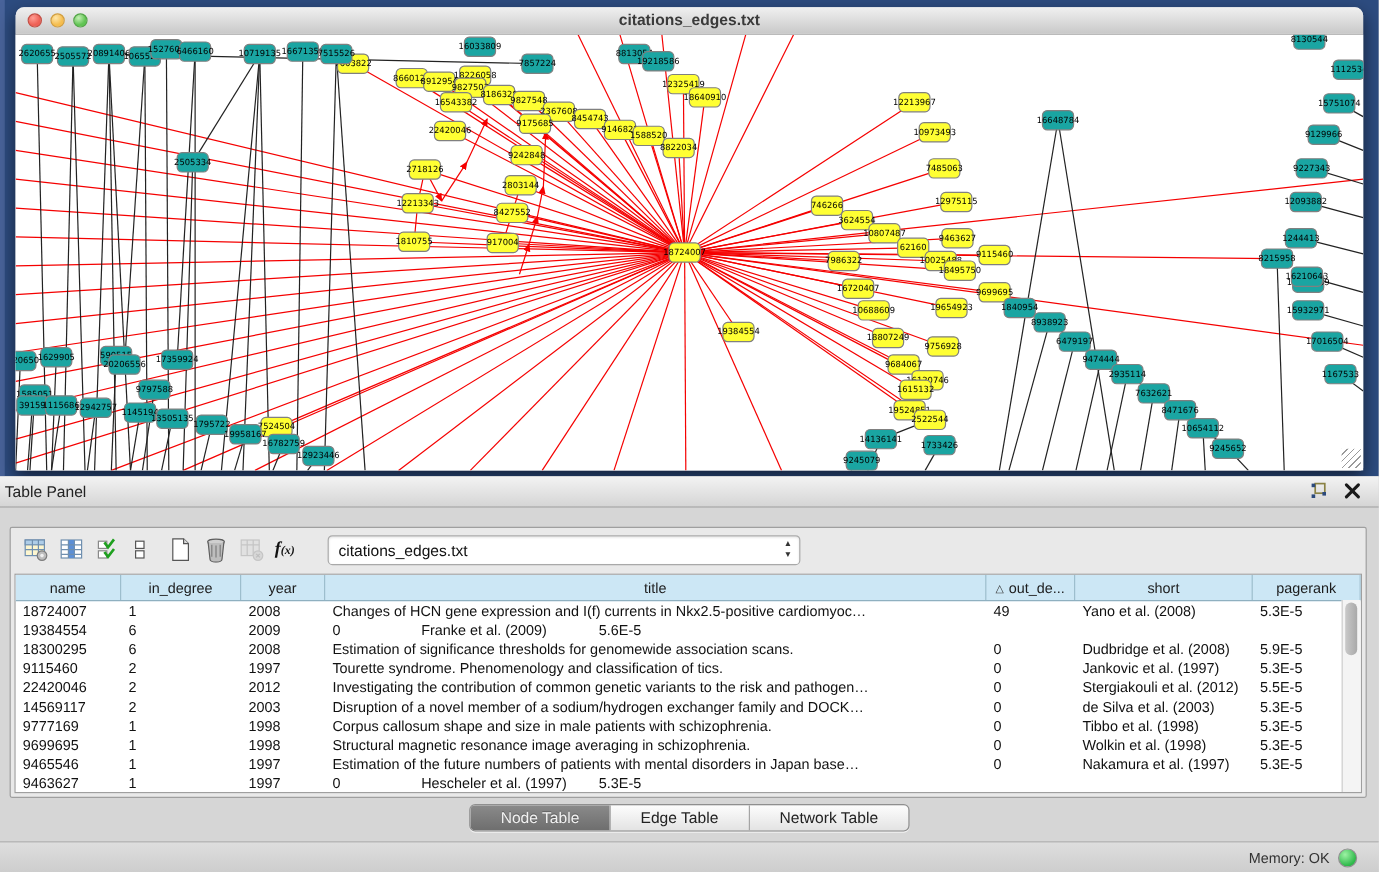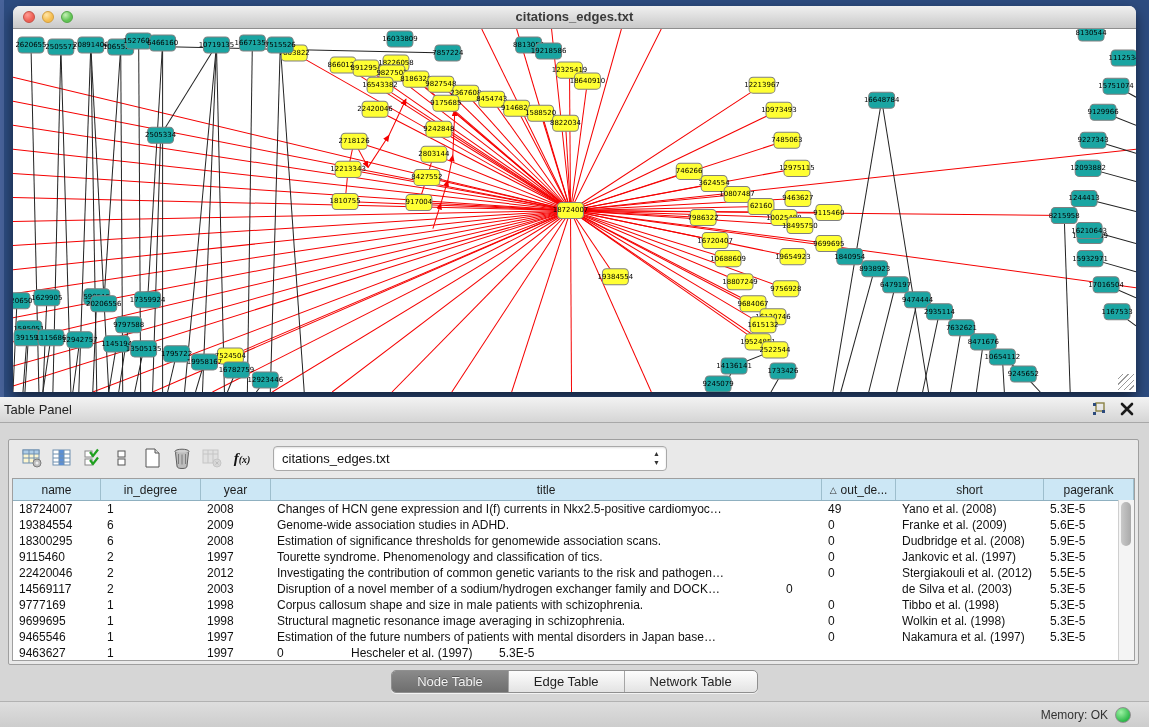--- a/index.html
+++ b/index.html
@@ -29,21 +29,21 @@
   .table-panel{position:absolute;left:0;top:397px;width:1149px;height:330px;background:#d6d6d6;}
   .panel-header{height:25px;background:linear-gradient(#f3f3f3,#d5d5d5);
                 border-bottom:1px solid #a8a8a8;position:relative;}
   .panel-title{position:absolute;left:4px;top:5px;font-size:13px;color:#222;}
   .panel-header-btns{position:absolute;right:14px;top:4px;display:flex;gap:12px;align-items:center;}
   .hbtn{width:16px;height:16px;cursor:default;}
 
   .panel-body{position:absolute;left:8px;top:42px;width:1131px;height:226px;
               background:#e9e9e9;border:1px solid #9f9f9f;border-radius:2px;box-sizing:border-box;}
   .toolbar{height:36px;display:flex;align-items:center;padding-left:10px;gap:4px;}
-  .tbtn{width:26px;height:26px;display:flex;align-items:center;justify-content:center;border:none;background:transparent;padding:0;}
+  .tbtn{width:26px;height:26px;display:flex;align-items:center;border:none;background:transparent;padding:0;}
   .tbtn.disabled{opacity:.45;}
   .fx{font-family:"Liberation Serif",serif;font-style:italic;font-size:15px;font-weight:700;color:#111;}
   .fx small{font-size:10px;}
   .combo{margin-left:14px;width:392px;height:23px;background:#fff;border:1px solid #a9a9a9;border-radius:4px;
          display:flex;align-items:center;position:relative;box-shadow:inset 0 1px 2px rgba(0,0,0,.12);}
   .combo-text{padding-left:8px;font-size:13px;color:#111;}
   .combo-arrows{position:absolute;right:6px;top:2px;font-size:7px;line-height:9px;color:#333;text-align:center;}
 
   .tablebox{position:absolute;left:3px;top:38px;right:3px;bottom:3px;background:#fff;
             border:1px solid #9f9f9f;display:flex;flex-direction:column;overflow:hidden;}
@@ -798,21 +798,20 @@
               <div class="td" style="width: 70px; flex: 0 0 auto;">2008</div>
               <div class="td" style="flex: 1 1 0%;">Changes of HCN gene expression and I(f) currents in Nkx2.5-positive cardiomyoc…</div>
               <div class="td" style="width: 74px; flex: 0 0 auto; margin-left: 32px;">49</div>
               <div class="td" style="width: 148px; flex: 0 0 auto;">Yano et al. (2008)</div>
               <div class="td" style="width: 90px; flex: 0 0 auto;">5.3E-5</div>
             </div>
             <div class="trow">
               <div class="td" style="width: 88px; flex: 0 0 auto;">19384554</div>
               <div class="td" style="width: 100px; flex: 0 0 auto;">6</div>
               <div class="td" style="width: 70px; flex: 0 0 auto;">2009</div>
-              <div class="td" style="flex: 1 1 0%;">Genome-wide association studies in ADHD.</div>
               <div class="td" style="width: 74px; flex: 0 0 auto;">0</div>
               <div class="td" style="width: 148px; flex: 0 0 auto;">Franke et al. (2009)</div>
               <div class="td" style="width: 90px; flex: 0 0 auto;">5.6E-5</div>
             </div>
             <div class="trow">
               <div class="td" style="width: 88px; flex: 0 0 auto;">18300295</div>
               <div class="td" style="width: 100px; flex: 0 0 auto;">6</div>
               <div class="td" style="width: 70px; flex: 0 0 auto;">2008</div>
               <div class="td" style="flex: 1 1 0%;">Estimation of significance thresholds for genomewide association scans.</div>
               <div class="td" style="width: 74px; flex: 0 0 auto;">0</div>
@@ -836,21 +835,21 @@
               <div class="td" style="width: 74px; flex: 0 0 auto;">0</div>
               <div class="td" style="width: 148px; flex: 0 0 auto;">Stergiakouli et al. (2012)</div>
               <div class="td" style="width: 90px; flex: 0 0 auto;">5.5E-5</div>
             </div>
             <div class="trow">
               <div class="td" style="width: 88px; flex: 0 0 auto;">14569117</div>
               <div class="td" style="width: 100px; flex: 0 0 auto;">2</div>
               <div class="td" style="width: 70px; flex: 0 0 auto;">2003</div>
               <div class="td" style="flex: 1 1 0%;">Disruption of a novel member of a sodium/hydrogen exchanger family and DOCK…</div>
               <div class="td" style="width: 74px; flex: 0 0 auto;">0</div>
-              <div class="td" style="width: 148px; flex: 0 0 auto; margin-left: 42px;">de Silva et al. (2003)</div>
+              <div class="td" style="width: 148px; flex: 0 0 auto;">de Silva et al. (2003)</div>
               <div class="td" style="width: 90px; flex: 0 0 auto;">5.3E-5</div>
             </div>
             <div class="trow">
               <div class="td" style="width: 88px; flex: 0 0 auto;">9777169</div>
               <div class="td" style="width: 100px; flex: 0 0 auto;">1</div>
               <div class="td" style="width: 70px; flex: 0 0 auto;">1998</div>
               <div class="td" style="flex: 1 1 0%;">Corpus callosum shape and size in male patients with schizophrenia.</div>
               <div class="td" style="width: 74px; flex: 0 0 auto;">0</div>
               <div class="td" style="width: 148px; flex: 0 0 auto;">Tibbo et al. (1998)</div>
               <div class="td" style="width: 90px; flex: 0 0 auto;">5.3E-5</div>

